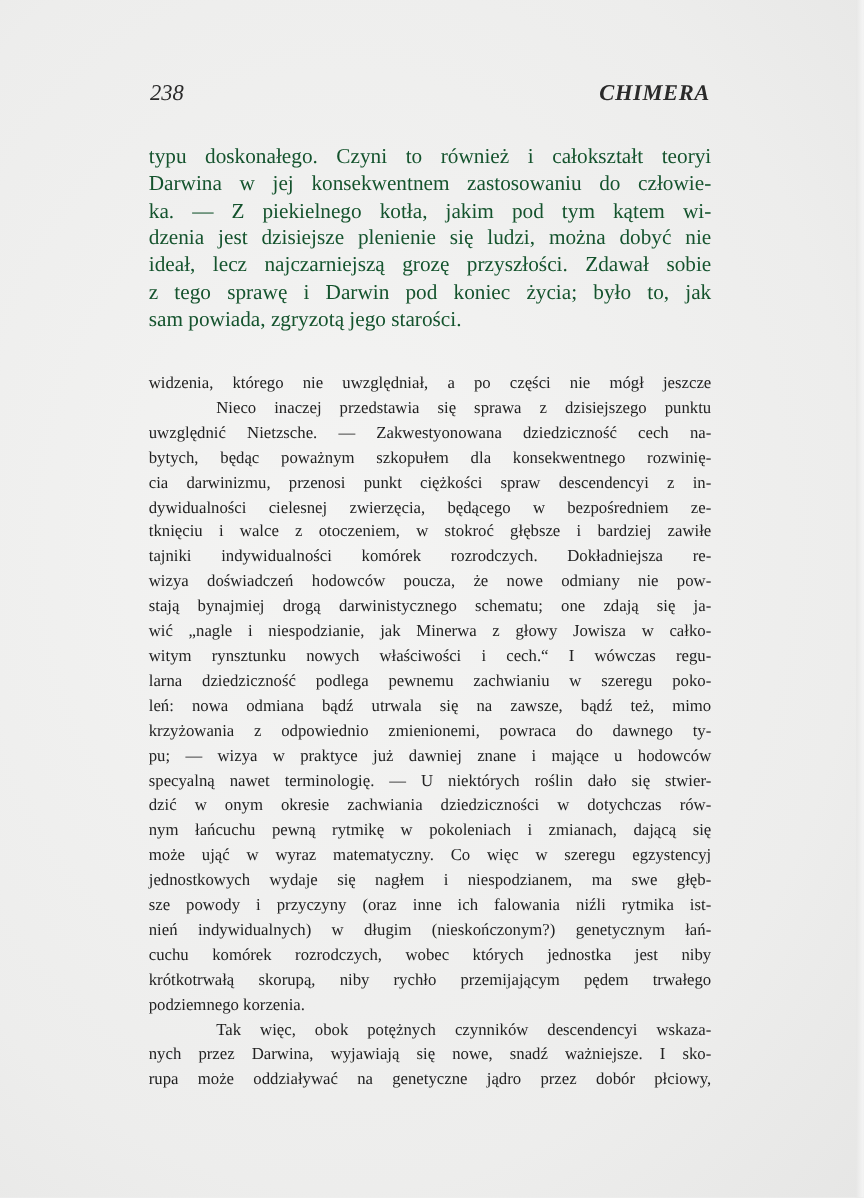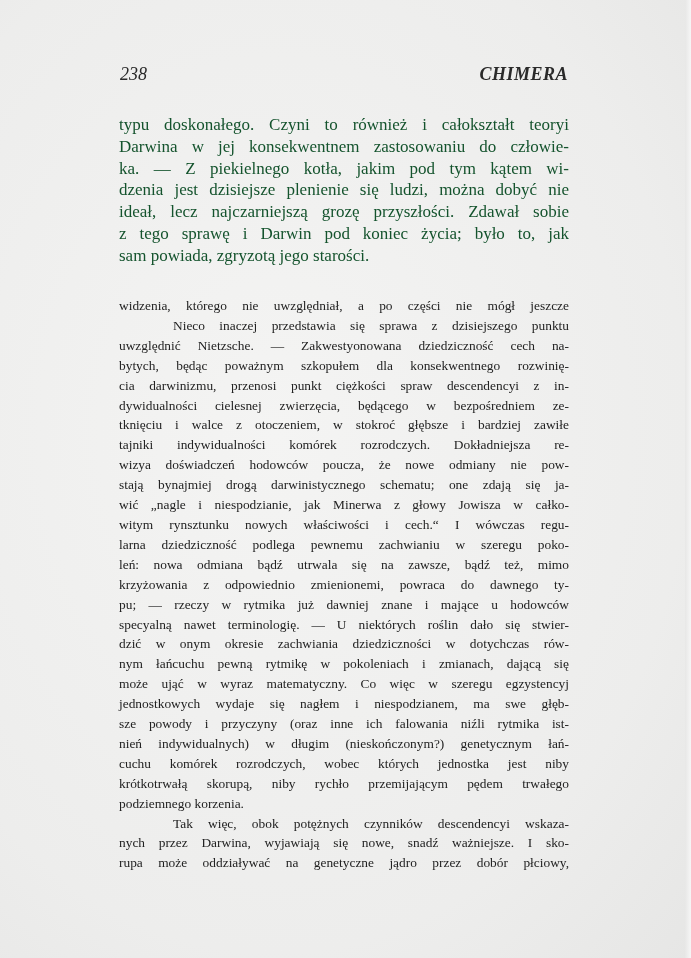--- a/index.html
+++ b/index.html
@@ -66,21 +66,21 @@
       <span class="line">dywidualności cielesnej zwierzęcia, będącego w bezpośredniem ze-</span>
       <span class="line">tknięciu i walce z otoczeniem, w stokroć głębsze i bardziej zawiłe</span>
       <span class="line">tajniki indywidualności komórek rozrodczych. Dokładniejsza re-</span>
       <span class="line">wizya doświadczeń hodowców poucza, że nowe odmiany nie pow-</span>
       <span class="line">stają bynajmiej drogą darwinistycznego schematu; one zdają się ja-</span>
       <span class="line">wić „nagle i niespodzianie, jak Minerwa z głowy Jowisza w całko-</span>
       <span class="line">witym rynsztunku nowych właściwości i cech.“ I wówczas regu-</span>
       <span class="line">larna dziedziczność podlega pewnemu zachwianiu w szeregu poko-</span>
       <span class="line">leń: nowa odmiana bądź utrwala się na zawsze, bądź też, mimo</span>
       <span class="line">krzyżowania z odpowiednio zmienionemi, powraca do dawnego ty-</span>
-      <span class="line">pu; — rzeczy w rytmika już dawniej znane i mające u hodowców</span>
+      <span class="line">pu; — wizya w praktyce już dawniej znane i mające u hodowców</span>
       <span class="line">specyalną nawet terminologię. — U niektórych roślin dało się stwier-</span>
       <span class="line">dzić w onym okresie zachwiania dziedziczności w dotychczas rów-</span>
       <span class="line">nym łańcuchu pewną rytmikę w pokoleniach i zmianach, dającą się</span>
       <span class="line">może ująć w wyraz matematyczny.  Co więc w szeregu egzystencyj</span>
       <span class="line">jednostkowych wydaje się nagłem i niespodzianem, ma swe głęb-</span>
       <span class="line">sze powody i przyczyny (oraz inne ich falowania niźli rytmika ist-</span>
       <span class="line">nień indywidualnych) w długim (nieskończonym?) genetycznym łań-</span>
       <span class="line">cuchu komórek rozrodczych, wobec których jednostka jest niby</span>
       <span class="line">krótkotrwałą skorupą, niby rychło przemijającym pędem trwałego</span>
       <span class="line last">podziemnego korzenia.</span>

